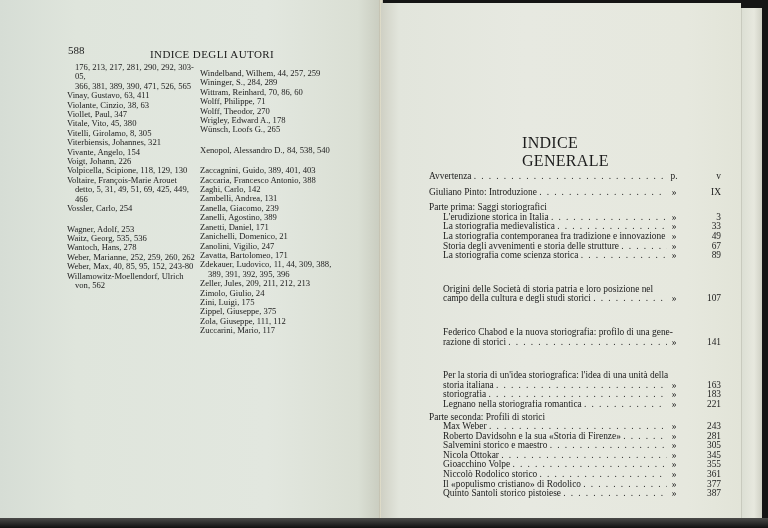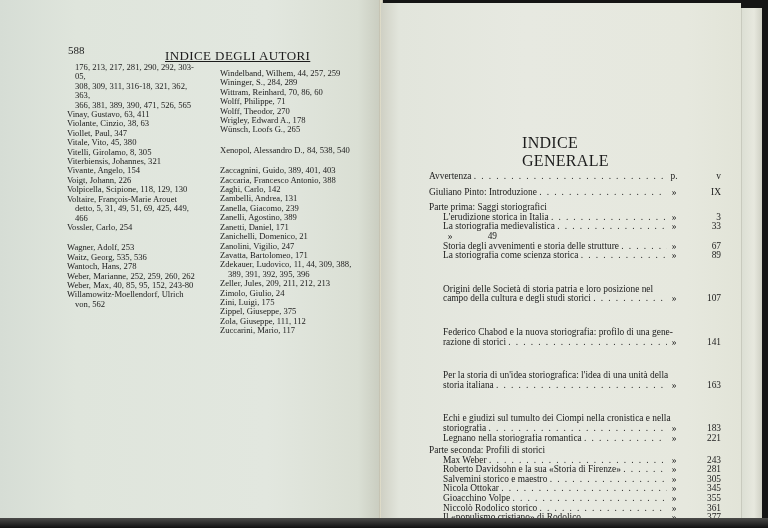--- a/index.html
+++ b/index.html
@@ -32,27 +32,27 @@
     .bottom-shadow {
       position: absolute; left: 0; top: 518px; width: 768px; height: 10px;
       background: linear-gradient(180deg, #4a4a48, #111);
     }
 
     
     .page-number {
       position: absolute; left: 68px; top: 44px; font-size: 11px;
     }
     .running-head {
-      position: absolute; left: 165px; top: 48px; font-size: 13px; letter-spacing: 0.4px; text-decoration: underline;
+      position: absolute; left: 150px; top: 48px; font-size: 11px; letter-spacing: 0.4px;
     }
     .index-col {
       position: absolute; font-size: 8.6px; line-height: 9.4px;
     }
     .index-col.c1 { left: 67px; top: 63px; width: 130px; }
-    .index-col.c2 { left: 220px; top: 69px; width: 140px; }
+    .index-col.c2 { left: 200px; top: 69px; width: 140px; }
     .index-col .entry { text-indent: -8px; padding-left: 8px; white-space: normal; }
     .index-col .gap { height: 11px; }
     .index-col .cont { padding-left: 8px; }
 
     
     .toc-title {
       position: absolute; left: 522px; top: 134px; font-size: 16px; letter-spacing: 0.3px;
     }
     .toc {
       position: absolute; left: 429px; top: 172px; width: 295px; font-size: 9.4px; line-height: 9.6px;
@@ -71,21 +71,20 @@
   </style>
 </head>
 <body>
 
 <div class="book">
   <div class="page-left">
     <div class="page-number">588</div>
     <div class="running-head">INDICE DEGLI AUTORI</div>
     <div class="index-col c1" id="col1">
         <div class="cont">176, 213, 217, 281, 290, 292, 303-05,</div>
-        <div class="cont">308, 309, 311, 316-18, 321, 362, 363,</div>
         <div class="cont">366, 381, 389, 390, 471, 526, 565</div>
         <div class="entry">Vinay, Gustavo, 63, 411</div>
         <div class="entry">Violante, Cinzio, 38, 63</div>
         <div class="entry">Viollet, Paul, 347</div>
         <div class="entry">Vitale, Vito, 45, 380</div>
         <div class="entry">Vitelli, Girolamo, 8, 305</div>
         <div class="entry">Viterbiensis, Johannes, 321</div>
         <div class="entry">Vivante, Angelo, 154</div>
         <div class="entry">Voigt, Johann, 226</div>
         <div class="entry">Volpicella, Scipione, 118, 129, 130</div>
@@ -153,20 +152,21 @@
         <span class="label"><span>L'erudizione storica in Italia </span><span class="dots">. . . . . . . . . . . . . . . . . . . . . . . . . . . . . . . . . . . . . . . . . . . . . . . . . .</span></span>
         <span class="mark">»</span>
         <span class="page">3</span>
       </div>
       <div class="toc-row sub">
         <span class="label"><span>La storiografia medievalistica </span><span class="dots">. . . . . . . . . . . . . . . . . . . . . . . . . . . . . . . . . . . . . . . . . . . . . . . . . .</span></span>
         <span class="mark">»</span>
         <span class="page">33</span>
       </div>
       <div class="toc-row sub">
+        <span class="label"><span>La storiografia contemporanea fra tradizione e innovazione </span></span>
         <span class="mark">»</span>
         <span class="page">49</span>
       </div>
       <div class="toc-row sub">
         <span class="label"><span>Storia degli avvenimenti e storia delle strutture </span><span class="dots">. . . . . . . . . . . . . . . . . . . . . . . . . . . . . . . . . . . . . . . . . . . . . . . . . .</span></span>
         <span class="mark">»</span>
         <span class="page">67</span>
       </div>
       <div class="toc-row sub">
         <span class="label"><span>La storiografia come scienza storica </span><span class="dots">. . . . . . . . . . . . . . . . . . . . . . . . . . . . . . . . . . . . . . . . . . . . . . . . . .</span></span>
@@ -191,21 +191,20 @@
       </div>
       <div class="toc-block">
         <div class="line">Per la storia di un'idea storiografica: l'idea di una unità della</div>
         <div class="toc-row" style="margin-left: 0px;">
           <span class="label"><span>storia italiana </span><span class="dots">. . . . . . . . . . . . . . . . . . . . . . . . . . . . . . . . . . . . . . . . . . . . . . . . . .</span></span>
           <span class="mark">»</span>
           <span class="page">163</span>
         </div>
       </div>
       <div class="toc-block">
-        <div class="line">Echi e giudizi sul tumulto dei Ciompi nella cronistica e nella</div>
         <div class="toc-row" style="margin-left: 0px;">
           <span class="label"><span>storiografia </span><span class="dots">. . . . . . . . . . . . . . . . . . . . . . . . . . . . . . . . . . . . . . . . . . . . . . . . . .</span></span>
           <span class="mark">»</span>
           <span class="page">183</span>
         </div>
       </div>
       <div class="toc-row sub">
         <span class="label"><span>Legnano nella storiografia romantica </span><span class="dots">. . . . . . . . . . . . . . . . . . . . . . . . . . . . . . . . . . . . . . . . . . . . . . . . . .</span></span>
         <span class="mark">»</span>
         <span class="page">221</span>

